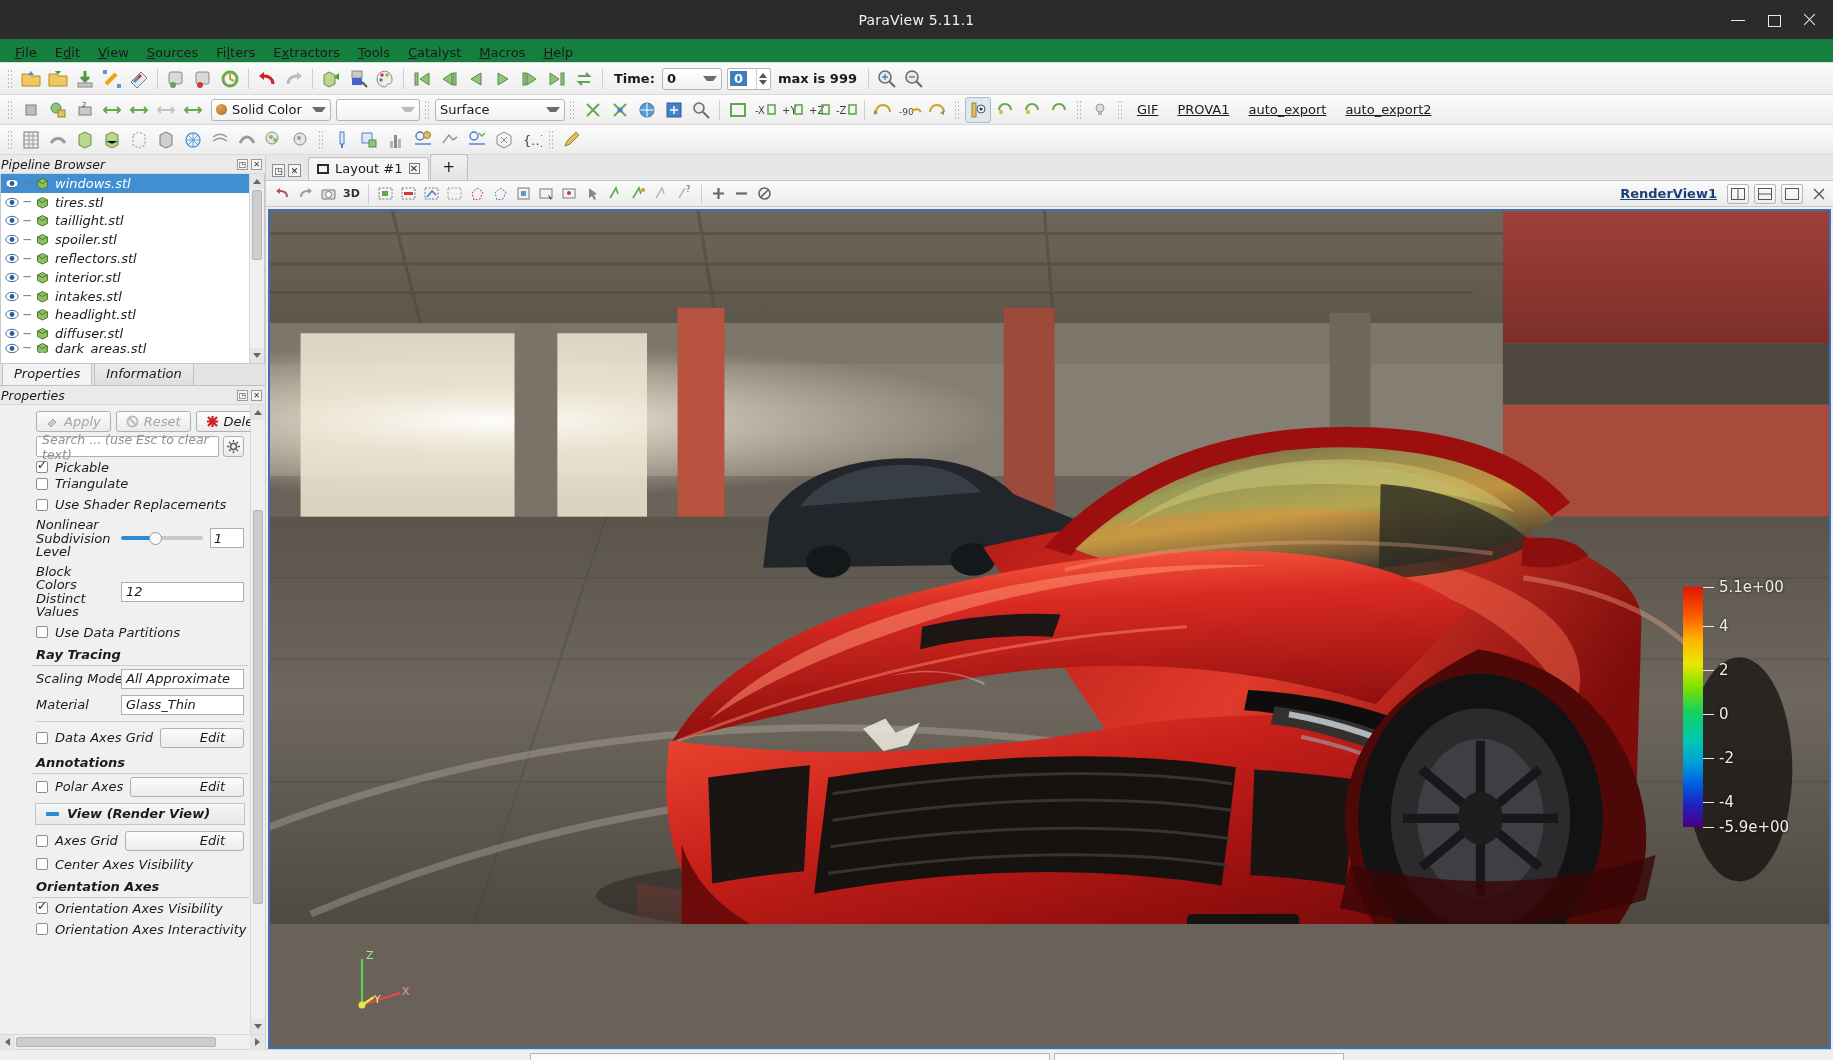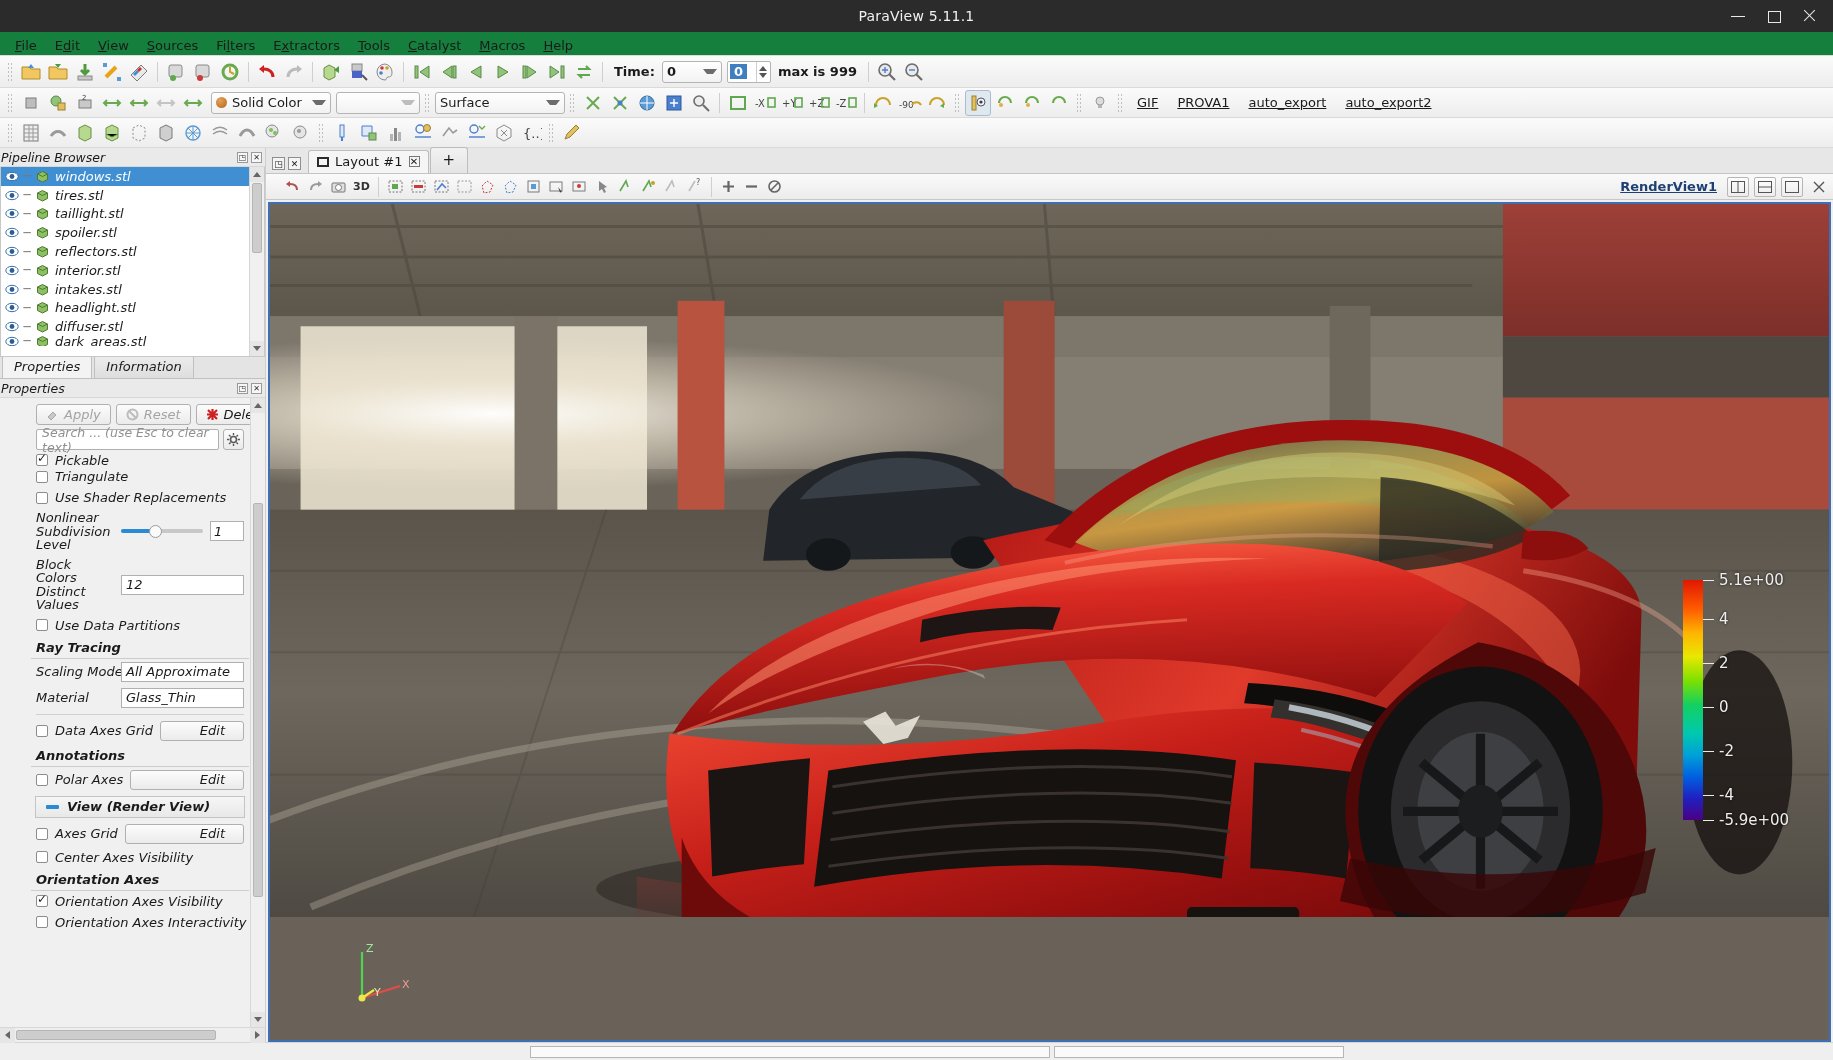--- a/index.html
+++ b/index.html
@@ -8,21 +8,21 @@
     width: 1833px; height: 1060px;
     font-family: "DejaVu Sans", "Liberation Sans", sans-serif;
     font-size: 13px;
     background: #efefef;
     overflow: hidden;
     color: #1a1a1a;
   }
 
   
   .titlebar {
-    height: 32px; background: #2b2b2b; color: #f0f0f0;
+    height: 39px; background: #2b2b2b; color: #f0f0f0;
     display: flex; align-items: center; position: relative;
   }
   .titlebar .title {
     position: absolute; left: 0; right: 0; text-align: center;
     font-size: 14px; letter-spacing: .2px;
   }
   .winbtns { margin-left:auto; display:flex; gap:22px; padding-right:16px; z-index:2; }
   .winbtn { width:14px; height:14px; position:relative; cursor:default; }
   .winbtn.min::after { content:""; position:absolute; left:0; right:0; top:7px; height:1px; background:#e8e8e8; }
   .winbtn.max::after { content:""; position:absolute; left:1px; top:2px; width:11px; height:10px; border:1px solid #e8e8e8; }
@@ -195,21 +195,21 @@
   .ltab .sq { width:12px;height:10px;border:2px solid #2b2b2b; }
   .ltab .x { font-size:10px; border:1px solid #777; width:11px; height:11px;
     display:flex;align-items:center;justify-content:center; line-height:1; }
   .ltab.plus { padding:3px 12px 4px; background:linear-gradient(#f2f2f2,#e4e4e4); font-size:15px; }
   .layoutbar .lb-left { display:flex; gap:3px; padding-bottom:3px; margin-right:6px; }
   .layoutbar .lb-left .b { width:13px;height:13px;border:1px solid #8f8f8f;background:#f4f4f4;
     font-size:9px; display:flex;align-items:center;justify-content:center; }
 
   
   .viewtb { height:26px; background:linear-gradient(#fafafa,#ececec);
-    display:flex; align-items:center; padding-left:16px; gap:2px;
+    display:flex; align-items:center; padding-left:6px; gap:2px;
     border-bottom:1px solid #c8c8c8; }
   .vbtn { width:21px; height:21px; border-radius:3px; display:flex;
     align-items:center; justify-content:center; flex:0 0 auto; }
   .viewname { margin-left:auto; font-size:13px; font-weight:bold; color:#1d3f73;
     text-decoration:underline; padding-right:8px; white-space:nowrap; }
   .splitbtn { width:22px;height:20px;border:1px solid #b6b6b6;border-radius:2px;
     background:linear-gradient(#fdfdfd,#ededed); display:flex;align-items:center;
     justify-content:center; margin-right:3px; flex:0 0 auto; }
 
   

